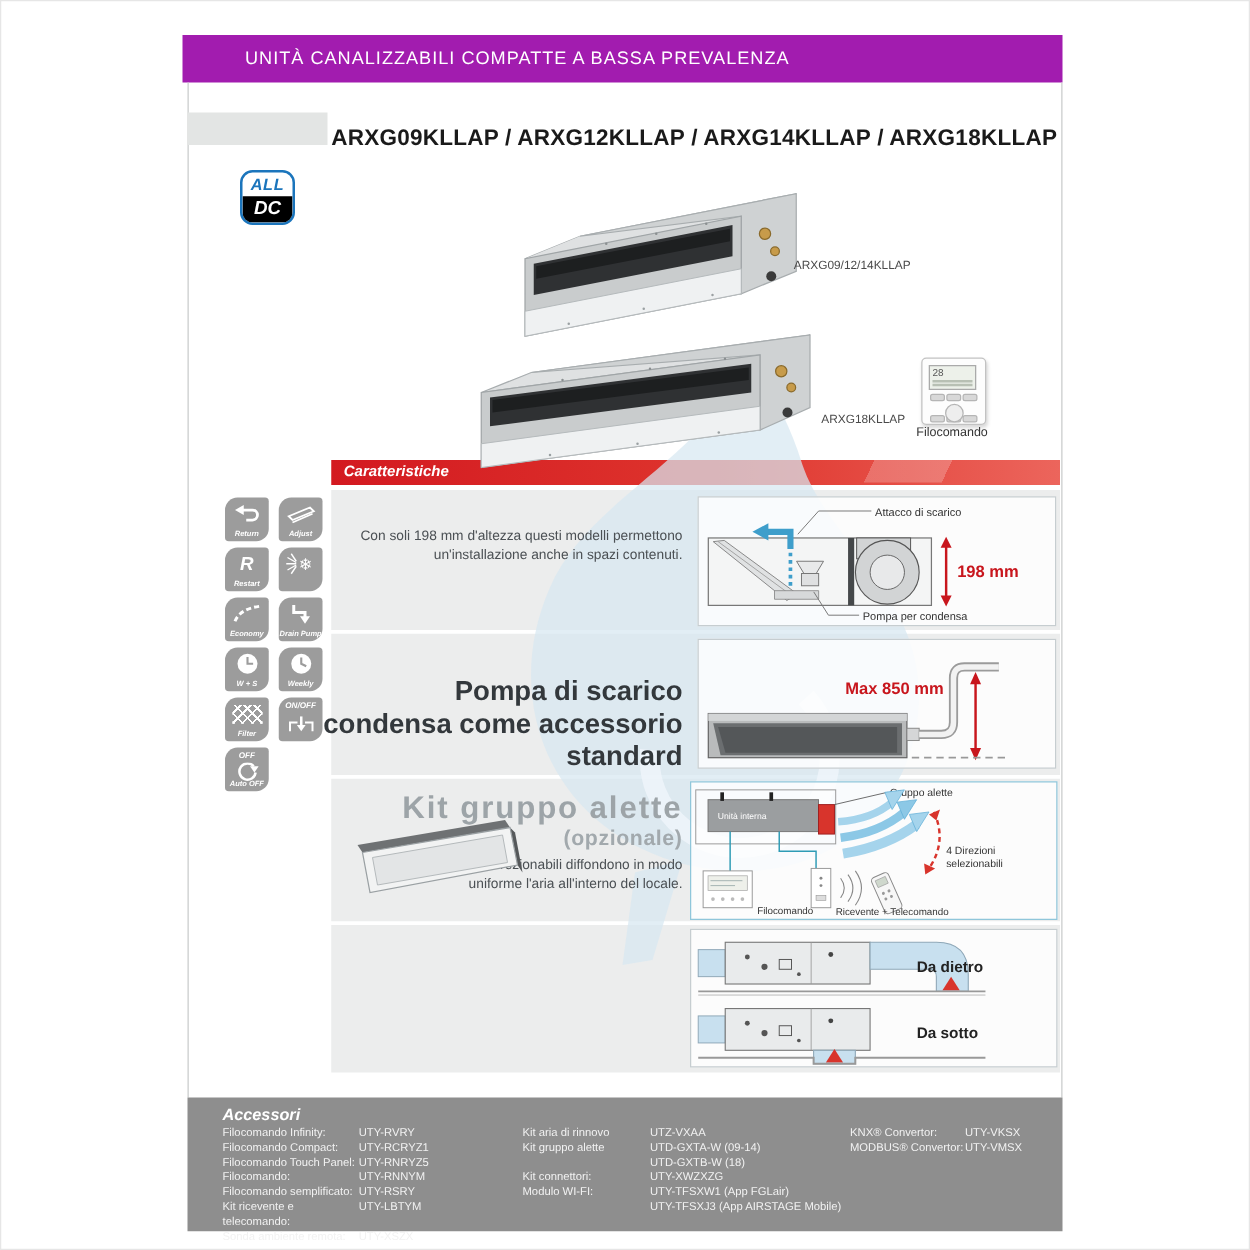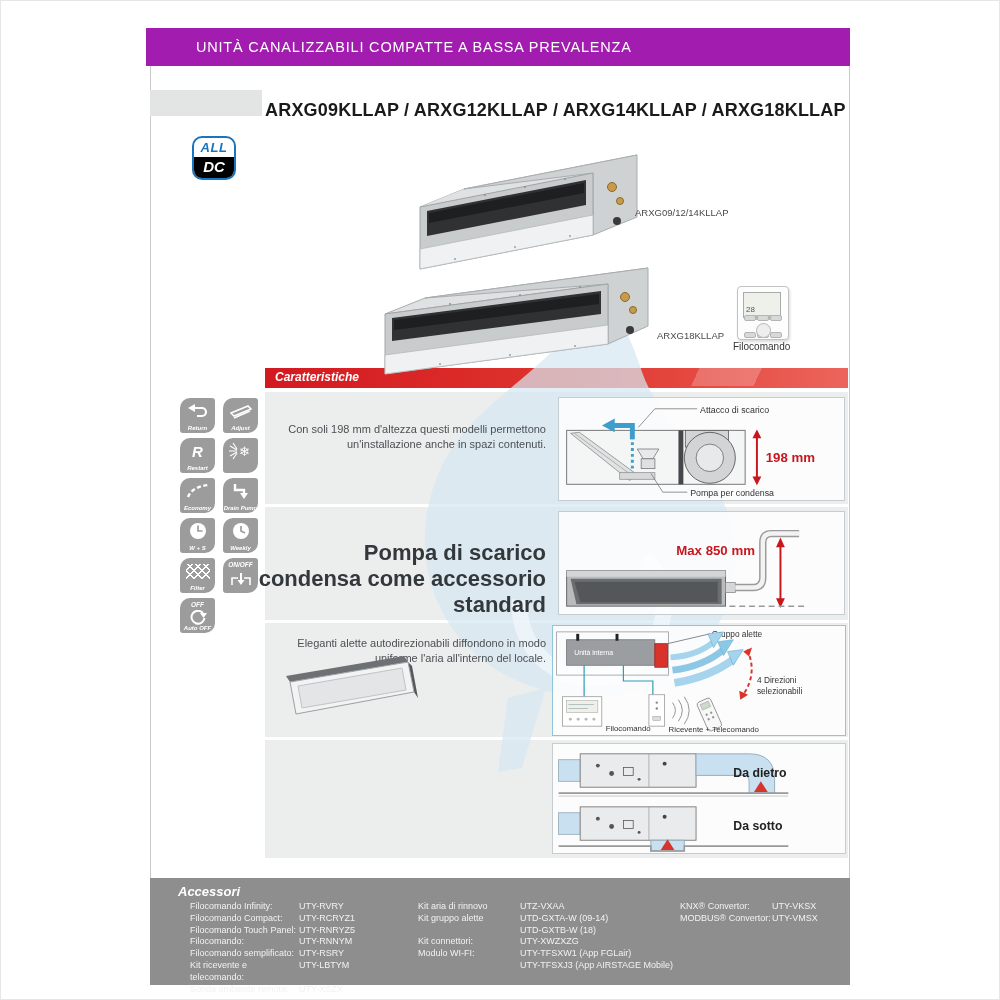--- a/index.html
+++ b/index.html
@@ -20,21 +20,21 @@
   
   #alldc{left:192px;top:136px;width:44px;height:44px;border:2px solid #1B75BC;border-radius:10px 10px 10px 10px;
     overflow:hidden;background:#fff;box-sizing:border-box;}
   #alldc .top{height:19px;text-align:center;font-style:italic;font-weight:bold;color:#1B75BC;font-size:13px;line-height:19px;letter-spacing:.5px;}
   #alldc .bottom{height:21px;background:#000000;text-align:center;font-style:italic;font-weight:bold;color:#fff;font-size:15px;line-height:20px;}
 
   .unit-label{font-size:9.5px;color:#4a4a4a;}
 
   
   #remote{left:737px;top:286px;width:50px;height:52px;background:#fdfdfd;border:1px solid #c2c2c2;border-radius:4px;box-shadow:1px 2px 3px rgba(0,0,0,.15);}
-  #remote .lcd{position:absolute;left:5px;top:5px;width:38px;height:20px;background:#EDF1EA;border:1px solid #aaa;font-size:8px;color:#555;padding:12px 2px;box-sizing:border-box;}
+  #remote .lcd{position:absolute;left:5px;top:5px;width:38px;height:20px;background:#EDF1EA;border:1px solid #aaa;font-size:8px;color:#555;padding:1px 2px;box-sizing:border-box;}
   #remote .lcd .bars{height:2px;background:#b8c0b4;margin-top:1px;}
   #remote .btnrow{position:absolute;left:6px;width:38px;display:flex;justify-content:space-between;}
   #remote .btn{width:10px;height:4px;background:#d8d8d8;border:1px solid #b5b5b5;border-radius:2px;}
   #remote .dial{position:absolute;left:18px;top:36px;width:13px;height:13px;border:1px solid #b5b5b5;border-radius:50%;background:#eee;}
   #remote-label{left:733px;top:341px;font-size:10px;color:#333;}
 
   
   #red-banner{left:265px;top:368px;width:583px;height:20px;
     background:linear-gradient(90deg,#D31920 0%,#DF362E 55%,#EC655C 100%);
     color:#fff;font-style:italic;font-weight:bold;font-size:12px;line-height:18px;padding-left:10px;box-sizing:border-box;}
@@ -67,21 +67,21 @@
   .mesh{width:24px;height:15px;
     background:repeating-linear-gradient(45deg,#fff 0 1.4px,transparent 1.4px 5.5px),
                repeating-linear-gradient(-45deg,#fff 0 1.4px,transparent 1.4px 5.5px);}
 
   
   #footer{left:150px;top:878px;width:700px;height:107px;background:#8E8E8E;color:#F2F2F2;}
   #footer .acc-title{position:absolute;left:28px;top:6px;font-size:13px;font-weight:bold;font-style:italic;color:#fff;}
   .accgroup{position:absolute;top:23px;font-size:9px;line-height:11.8px;}
   .acc-row{display:flex;}
   .acc-label{display:inline-block;}
-  #accg1{left:28px;} #accg1 .acc-label{width:109px;margin-left:12px;}
+  #accg1{left:28px;} #accg1 .acc-label{width:109px;}
   #accg2{left:268px;} #accg2 .acc-label{width:102px;}
   #accg3{left:530px;} #accg3 .acc-label{width:92px;}
 
   svg text{font-family:"Liberation Sans",sans-serif;}
 </style>
 </head>
 <body>
 
 <div id="page">
 
@@ -309,20 +309,24 @@
     <path d="M178 77 H196 Q206 77 206 67 V31 Q206 22 215 22 H243" fill="none" stroke="#9B9B9B" stroke-width="7.5"></path>
     <path d="M178 77 H196 Q206 77 206 67 V31 Q206 22 215 22 H243" fill="none" stroke="#F2F2F2" stroke-width="4.5"></path>
     <text x="198" y="44" text-anchor="end" font-size="13.5" font-weight="bold" fill="#C8161D">Max 850 mm</text>
     <line x1="224" y1="30" x2="224" y2="94" stroke="#C8161D" stroke-width="2"></line>
     <polygon points="219.5,36 228.5,36 224,26" fill="#C8161D"></polygon>
     <polygon points="219.5,88 228.5,88 224,98" fill="#C8161D"></polygon>
     <line x1="172" y1="96" x2="252" y2="96" stroke="#999" stroke-width="1.5" stroke-dasharray="6 4"></line>
   </svg>
 
   <div class="feature-text abs" style="left:270px;top:632px;width:276px;">
+    <div>
+      <span class="h-gray" style="font-size:25px;">Kit gruppo alette</span>
+      <span class="h-suffix">(opzionale)</span>
+    </div>
     <div class="f-body">Eleganti alette autodirezionabili diffondono in modo uniforme l'aria all'interno del locale.</div>
   </div>
   <svg class="abs" style="left:282px;top:652px;z-index:3;" width="145" height="80" viewBox="0 0 145 80">
     <polygon points="8,30 126,10 122,4 4,24" fill="#6E7173"></polygon>
     <polygon points="126,10 132,40 136,46 130,14" fill="#55585A"></polygon>
     <polygon points="8,30 126,10 132,40 14,62" fill="#F2F3F3" stroke="#9aa0a3" stroke-width="1"></polygon>
     <polygon points="16,34 120,16 124,38 20,56" fill="#E3E5E6" stroke="#B5BABC" stroke-width="0.8"></polygon>
   </svg>
   <svg class="diagram-box teal abs" style="left:552px;top:625px;" width="294" height="111" viewBox="0 0 294 111">
     <rect x="2" y="6" width="114" height="44" fill="none" stroke="#999" stroke-width="0.8"></rect>

